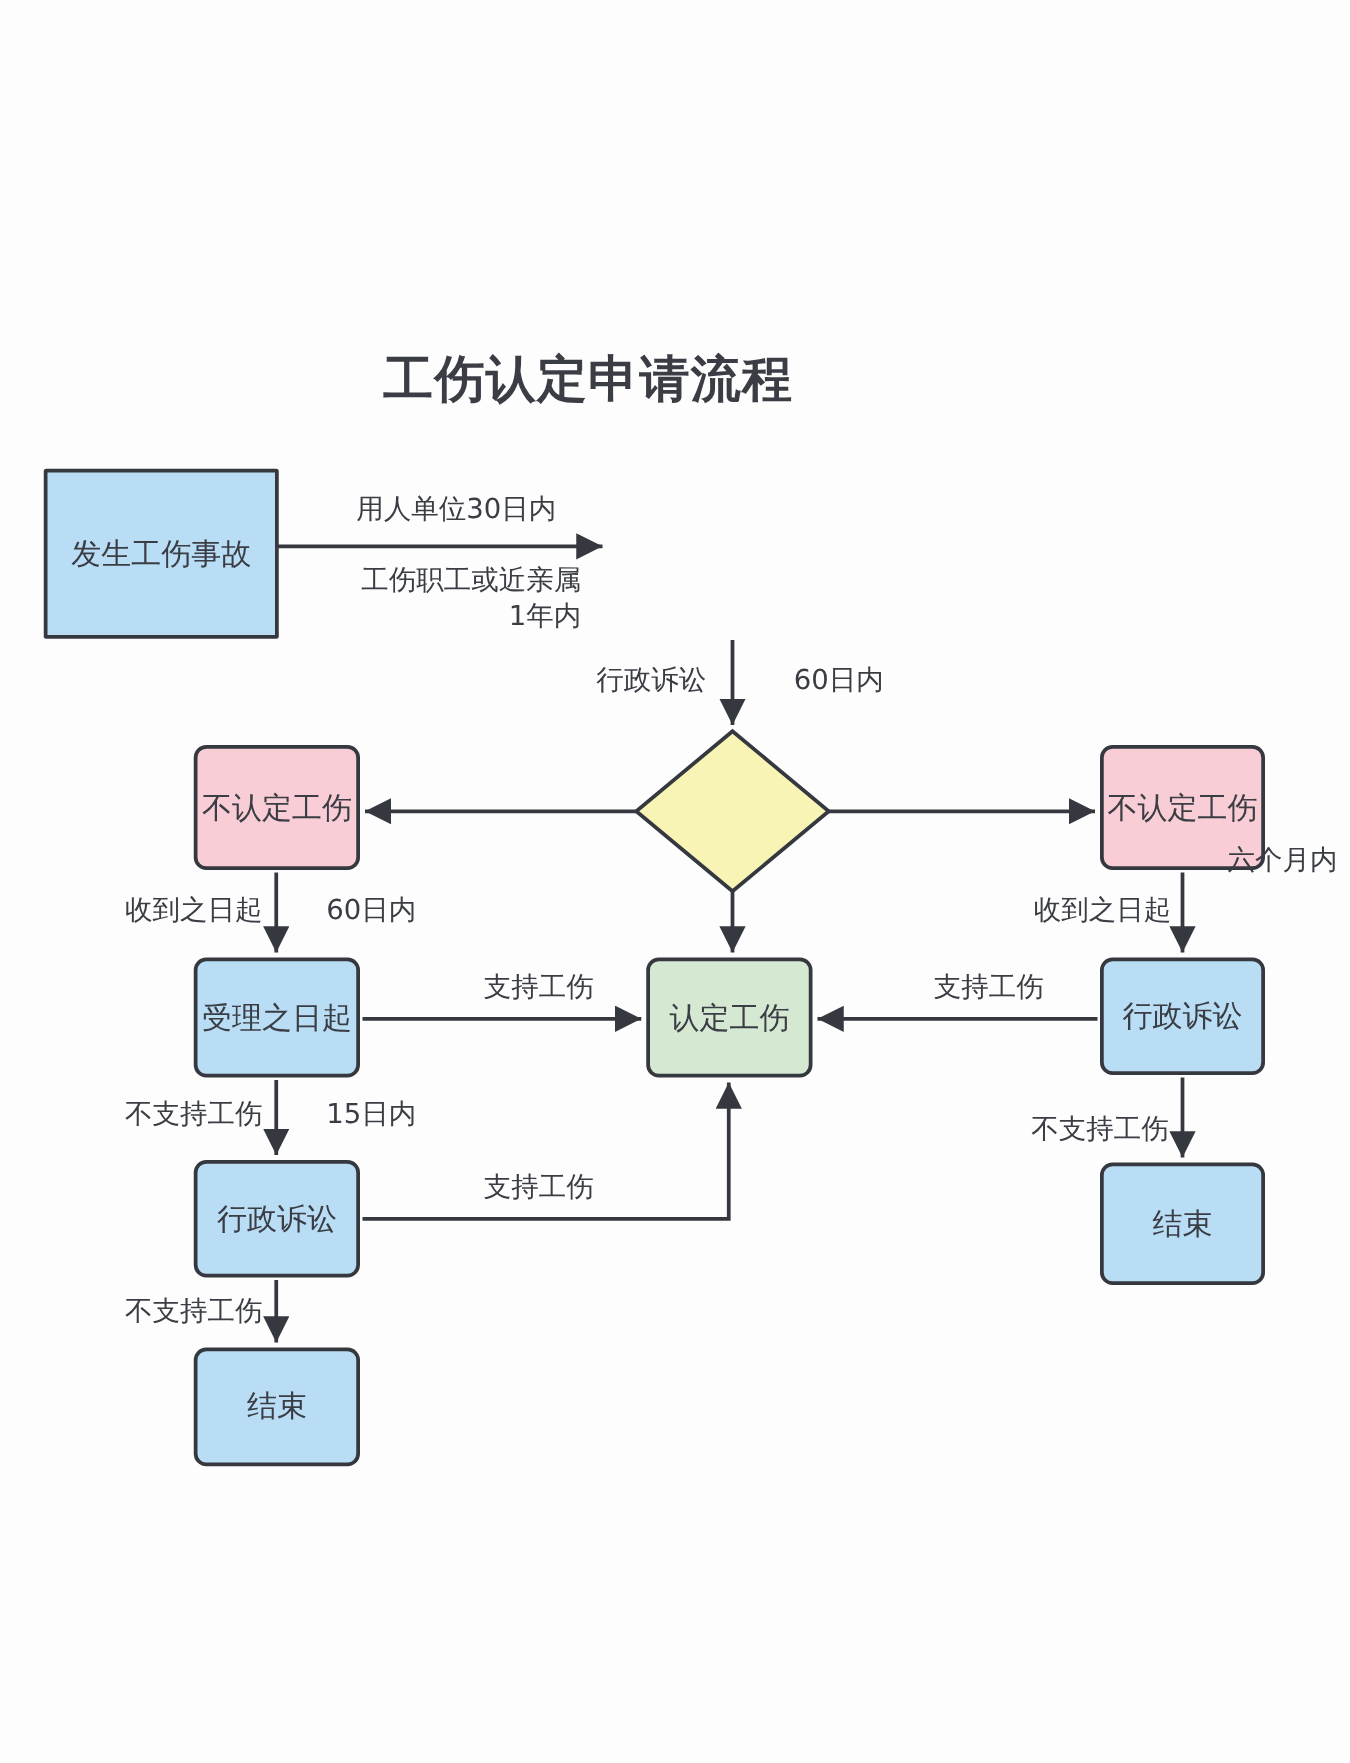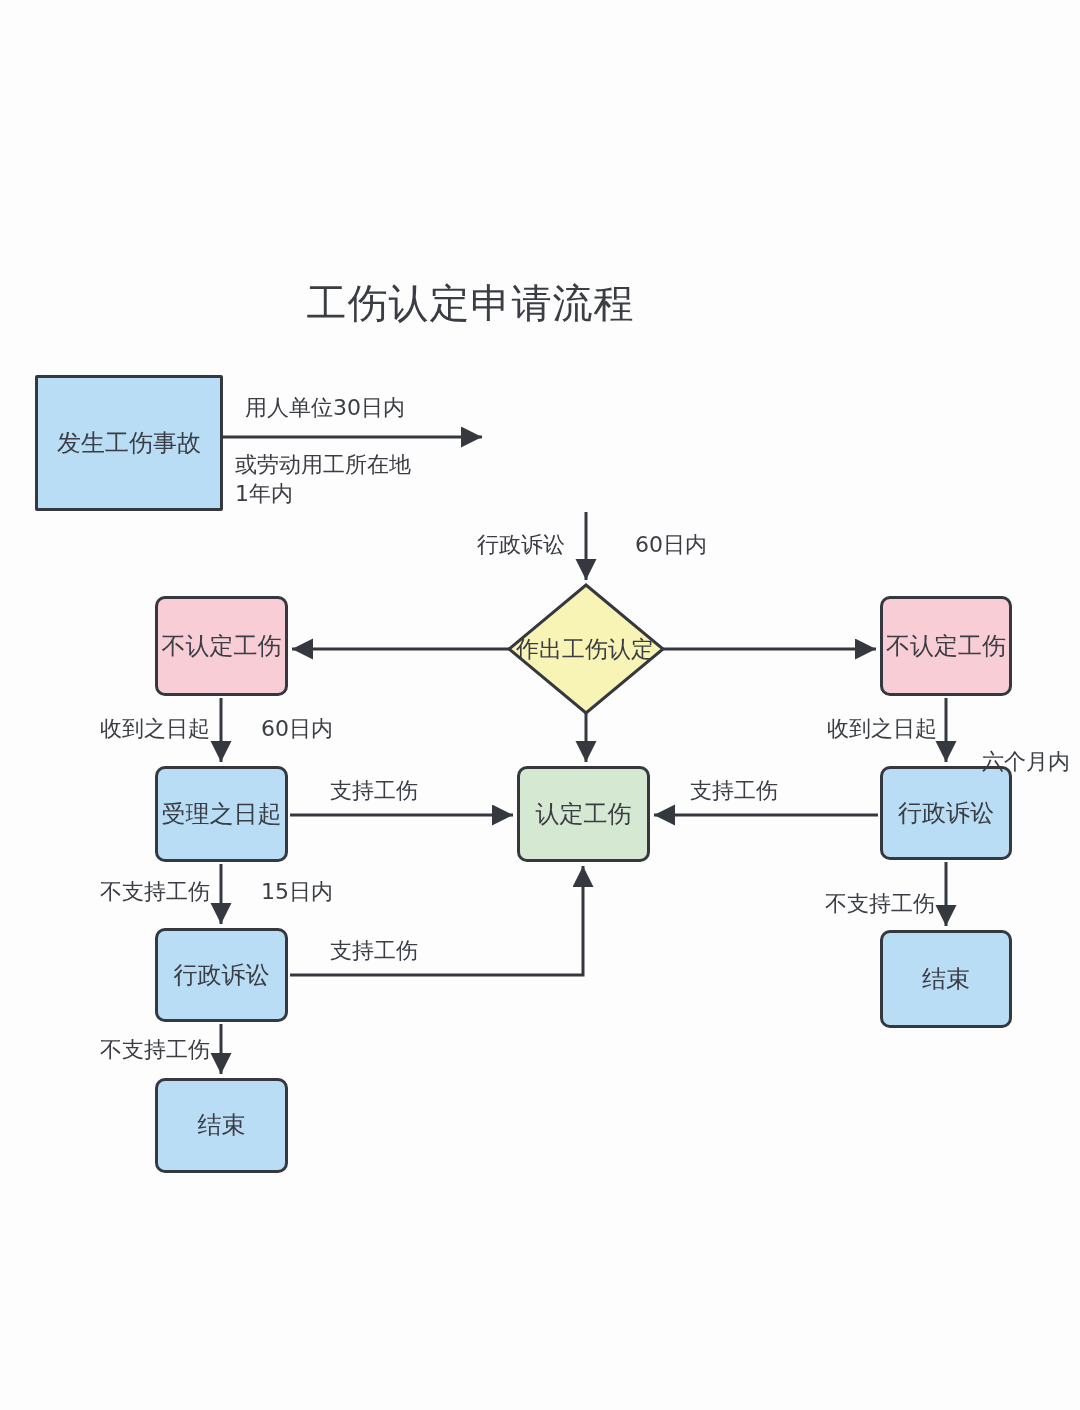--- a/index.html
+++ b/index.html
@@ -18,21 +18,21 @@
     position:relative;
     width:1080px;height:1410px;
     background:var(--background);
     overflow:hidden;
   }
   .title{
     position:absolute;
     left:0;top:276px;width:941px;
     text-align:center;
     font-size:40px;
-    font-weight:400;
+    font-weight:700;
     letter-spacing:1px;
     color:var(--text);
   }
   svg.connectors{
     position:absolute;left:0;top:0;
   }
   svg.connectors line, svg.connectors polyline{
     stroke:var(--line);
     stroke-width:3;
     fill:none;
@@ -60,21 +60,21 @@
   .node.sharp{border-radius:2px}
   .node.round{border-radius:10px}
   .node.small-text{font-size:21px;line-height:1.38}
   .edge-label{
     position:absolute;
     font-size:22px;
     line-height:1.3;
     white-space:pre-line;
     color:var(--text);
   }
-  .edge-label.center{text-align:left}
+  .edge-label.center{text-align:right}
   .edge-label.right{text-align:right}
   .edge-label.left{text-align:right}
   .decision-label{
     position:absolute;
     left:507px;top:585px;width:156px;height:128px;
     display:flex;align-items:center;justify-content:center;
     font-size:23px;
     color:var(--text);
   }
 </style>
@@ -105,54 +105,53 @@
     <polyline points="290,975 583,975 583,866" marker-end="url(#arrow)"></polyline>
     <line x1="221" y1="1024" x2="221" y2="1074" marker-end="url(#arrow)"></line>
     <line x1="946" y1="862" x2="946" y2="926" marker-end="url(#arrow)"></line>
 
     <polygon class="diamond-shape" points="586,585 663,649 586,713 509,649"></polygon>
   </svg>
 
   <div class="node blue sharp" style="left:35px;top:375px;width:188px;height:136px">发生工伤事故</div>
 
 
-  <div class="decision-label">作出工伤认定</div>
 
   <div class="node pink round" style="left:155px;top:596px;width:133px;height:100px">不认定工伤</div>
 
   <div class="node pink round" style="left:880px;top:596px;width:132px;height:100px">不认定工伤</div>
 
   <div class="node green round" style="left:517px;top:766px;width:133px;height:96px">认定工伤</div>
 
   <div class="node blue round" style="left:155px;top:766px;width:133px;height:96px">受理之日起</div>
 
   <div class="node blue round" style="left:880px;top:766px;width:132px;height:94px">行政诉讼</div>
 
   <div class="node blue round" style="left:155px;top:928px;width:133px;height:94px">行政诉讼</div>
 
   <div class="node blue round" style="left:155px;top:1078px;width:133px;height:95px">结束</div>
 
   <div class="node blue round" style="left:880px;top:930px;width:132px;height:98px">结束</div>
 
   <div class="edge-label center" style="left:245px;top:394px;width:200px">用人单位30日内</div>
 
-  <div class="edge-label center" style="left:235px;top:451px;width:230px">或劳动用工所在地
+  <div class="edge-label center" style="left:235px;top:451px;width:230px">工伤职工或近亲属
 1年内</div>
 
   <div class="edge-label right" style="left:430px;top:531px;width:135px">行政诉讼</div>
 
   <div class="edge-label left" style="left:597px;top:531px;width:110px">60日内</div>
 
   <div class="edge-label right" style="left:80px;top:715px;width:130px">收到之日起</div>
 
   <div class="edge-label left" style="left:233px;top:715px;width:100px">60日内</div>
 
   <div class="edge-label right" style="left:805px;top:715px;width:132px">收到之日起</div>
 
-  <div class="edge-label left" style="left:958px;top:748px;width:112px">六个月内</div>
+  <div class="edge-label left" style="left:958px;top:675px;width:112px">六个月内</div>
 
   <div class="edge-label center" style="left:330px;top:777px;width:145px">支持工伤</div>
 
   <div class="edge-label center" style="left:690px;top:777px;width:145px">支持工伤</div>
 
   <div class="edge-label right" style="left:70px;top:878px;width:140px">不支持工伤</div>
 
   <div class="edge-label left" style="left:233px;top:878px;width:100px">15日内</div>
 
   <div class="edge-label center" style="left:330px;top:937px;width:145px">支持工伤</div>

